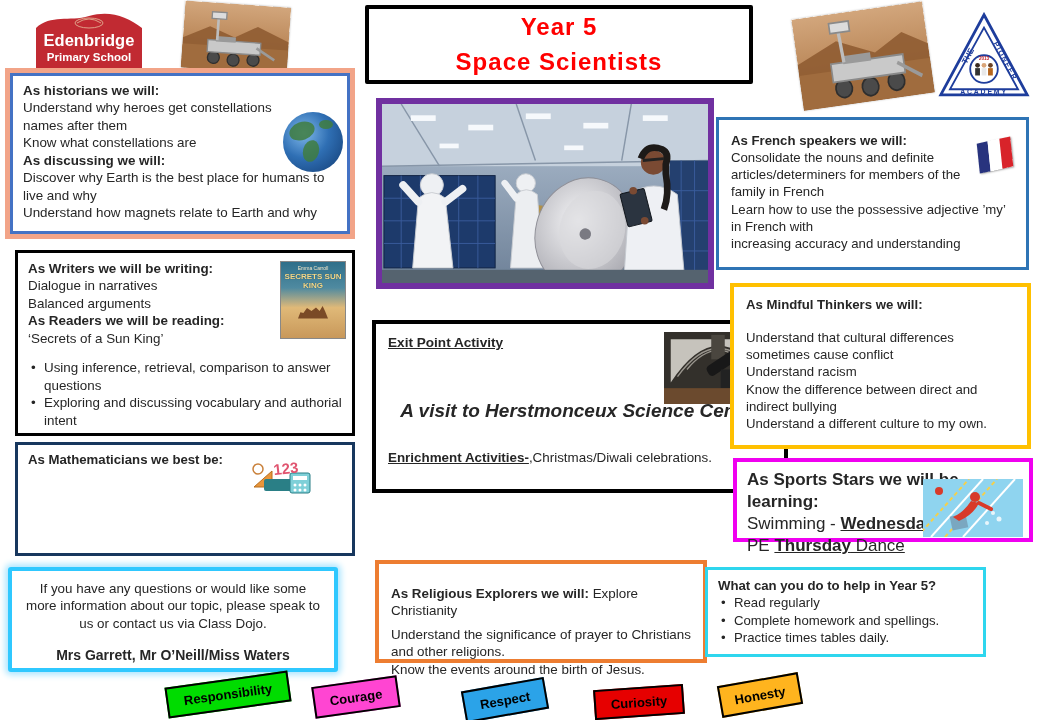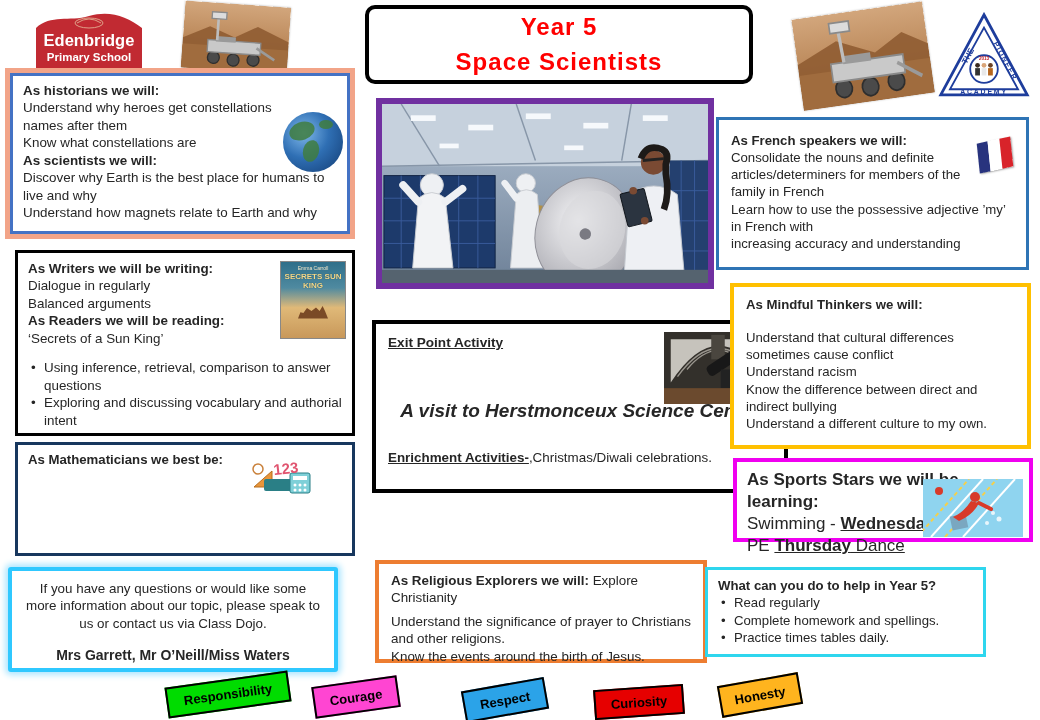--- a/index.html
+++ b/index.html
@@ -9,21 +9,21 @@
   .b{font-weight:bold;}
   .u{text-decoration:underline;}
   p{margin:0;line-height:1.3;}
   ul{margin:0;padding:0;list-style:none;}
   li{position:relative;padding-left:16px;line-height:1.32;}
   li::before{content:"•";position:absolute;left:3px;top:0;}
 
   
   #edenbridge-logo{position:absolute;left:33px;top:7px;width:112px;height:66px;}
   #rover-left{position:absolute;left:183px;top:4px;width:106px;height:67px;transform:rotate(4deg);box-shadow:0 0 2px rgba(0,0,0,.3);}
-  #title-box{left:365px;top:5px;width:388px;height:79px;border:4px solid #000;border-radius:10px;
+  #title-box{left:365px;top:5px;width:388px;height:79px;border:4px solid #000;border-radius:2px;
              display:flex;flex-direction:column;justify-content:center;align-items:center;}
   #title-box .t{font-weight:bold;font-size:24px;line-height:1.45;letter-spacing:1px;color:#ff0000;}
   #rover-right{position:absolute;left:797px;top:10px;width:132px;height:92px;transform:rotate(-8deg);box-shadow:0 0 2px rgba(0,0,0,.3);}
   #pioneer-logo{position:absolute;left:938px;top:12px;width:92px;height:92px;}
 
   
   #historians-box{left:5px;top:68px;width:350px;height:171px;border:5px solid #f2a488;padding:0;}
   #historians-inner{position:absolute;inset:0;border:3px solid #4472c4;padding:6px 10px;font-size:13.4px;}
   #earth-image{position:absolute;right:4px;top:36px;width:60px;height:60px;border-radius:50%;
        background:radial-gradient(circle at 35% 35%, #7fb8ea 0%, #2f6fb4 45%, #123b72 100%);overflow:hidden;}
@@ -49,21 +49,21 @@
        box-shadow:0 0 6px 3px #ade6ff;padding:9px 12px;font-size:13.4px;text-align:center;}
   #questions-box .names{margin-top:14px;font-weight:bold;font-size:14px;}
 
   
   #cleanroom-photo{position:absolute;left:376px;top:98px;width:338px;height:191px;border:6px solid #7030a0;box-sizing:border-box;}
   #exit-box{left:372px;top:320px;width:416px;height:173px;border:4px solid #000;padding:10px 12px;font-size:13.6px;}
   #telescope-photo{position:absolute;right:12px;top:8px;width:108px;height:72px;}
   #exit-box .visit{font-style:italic;font-weight:bold;font-size:19px;text-align:center;margin-top:46px;line-height:1.35;}
   #exit-box .enrich{margin-top:26px;font-size:13.4px;}
 
-  #religious-box{left:375px;top:560px;width:332px;height:103px;border:4px solid #ed7d31;padding:8px 12px;font-size:13.4px;}
+  #religious-box{left:375px;top:560px;width:332px;height:103px;border:4px solid #ed7d31;padding:21px 12px;font-size:13.4px;}
   #religious-box .body{margin-top:6px;}
 
   
   #french-box{left:716px;top:117px;width:313px;height:153px;border:3px solid #2e74b5;padding:12px 12px;font-size:13.2px;}
   #french-flag-icon{float:right;width:34px;height:30px;margin:8px 2px 4px 8px;position:relative;transform:rotate(-6deg) skewY(-6deg);box-shadow:1px 1px 2px rgba(0,0,0,.35);}
   #french-flag-icon span{position:absolute;top:0;bottom:0;width:33.4%;}
   #french-flag-icon .fb{left:0;background:#28337e;}
   #french-flag-icon .fw{left:33.3%;background:#fff;}
   #french-flag-icon .fr{left:66.6%;background:#d8232a;}
 
@@ -175,34 +175,34 @@
 <section id="historians-box" class="box" style="border-color: rgb(242, 164, 136);">
   <div id="historians-inner" style="border-color: rgb(68, 114, 196);">
     <div id="earth-image">
         <i class="l1"></i>
         <i class="l2"></i>
         <i class="l3"></i>
       </div>
     <p class="b">As historians we will:</p>
     <p style="width:272px;">Understand why heroes get constellations names after them</p>
     <p>Know what constellations are</p>
-    <p class="b">As scientists we will:</p>
+    <p class="b">As discussing we will:</p>
     <p>Discover why Earth is the best place for humans to live and why</p>
     <p>Understand how magnets relate to Earth and why</p>
   </div>
 </section>
 
 <section id="writers-box" class="box" style="border-color: rgb(0, 0, 0);">
   <div id="book-cover">
     <span class="ba">Emma Carroll</span>
     <span class="bt">SECRETS SUN KING</span>
     <span class="camel"></span>
   </div>
   <p class="b">As Writers we will be writing:</p>
-  <p>Dialogue in regularly</p>
+  <p>Dialogue in narratives</p>
   <p>Balanced arguments</p>
   <p class="b">As Readers we will be reading:</p>
   <p>‘Secrets of a Sun King’</p>
   <ul>
     <li>Using inference, retrieval, comparison to answer questions</li>
     <li>Exploring and discussing vocabulary and authorial intent</li>
   </ul>
 </section>
 
 <section id="maths-box" class="box" style="border-color: rgb(23, 55, 94);">

